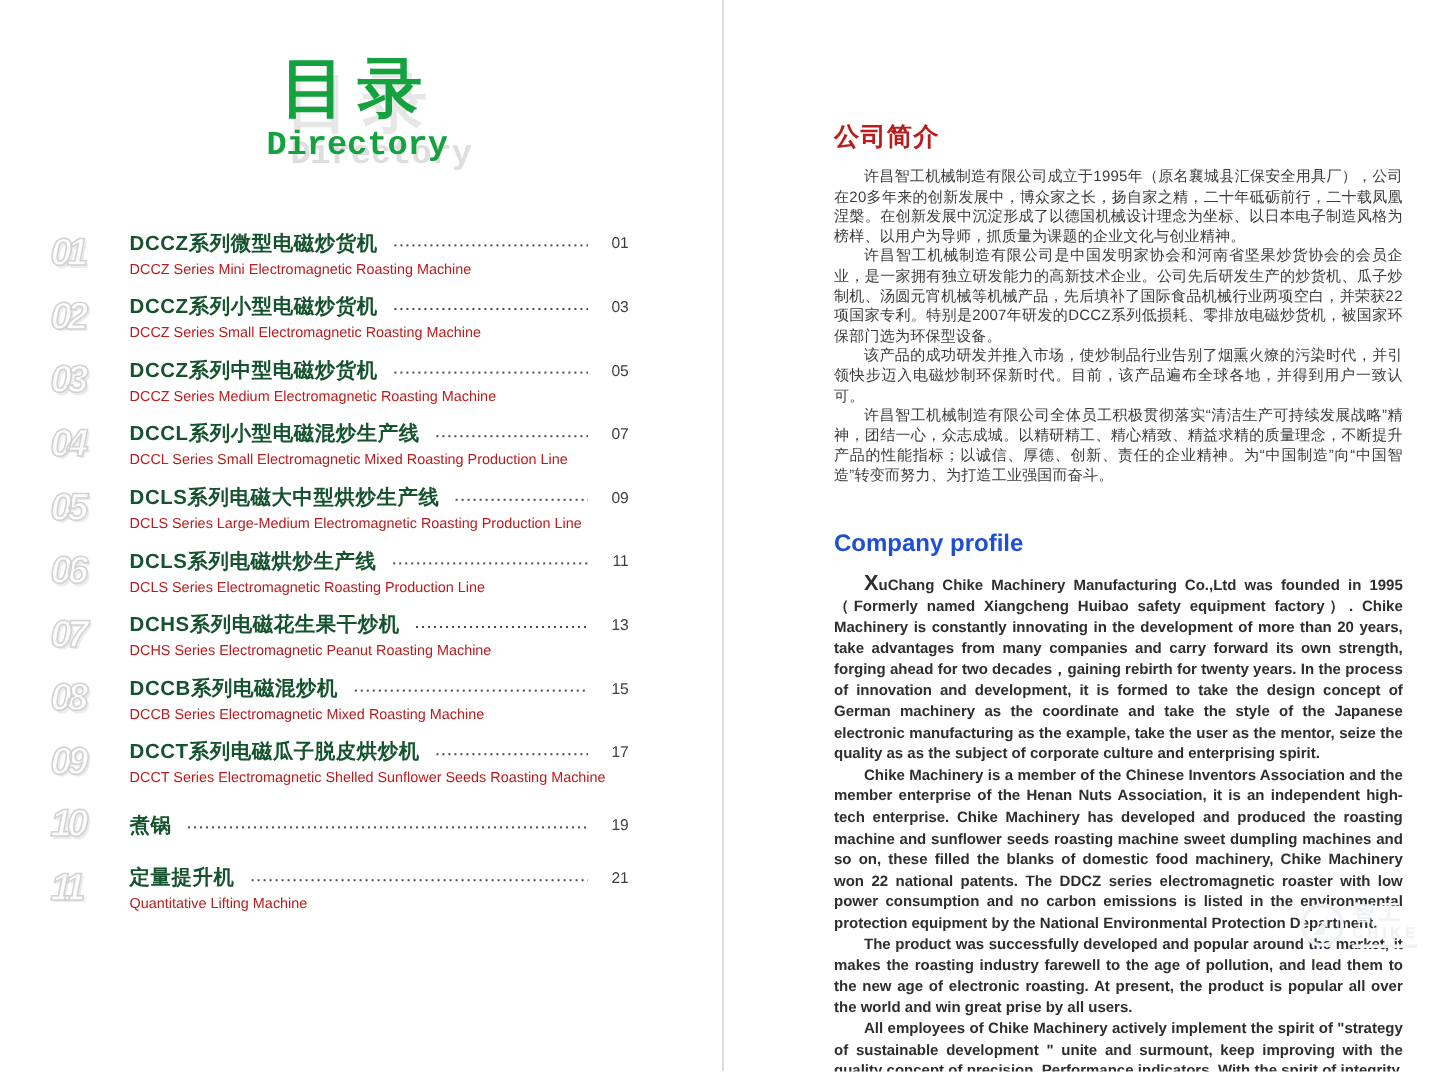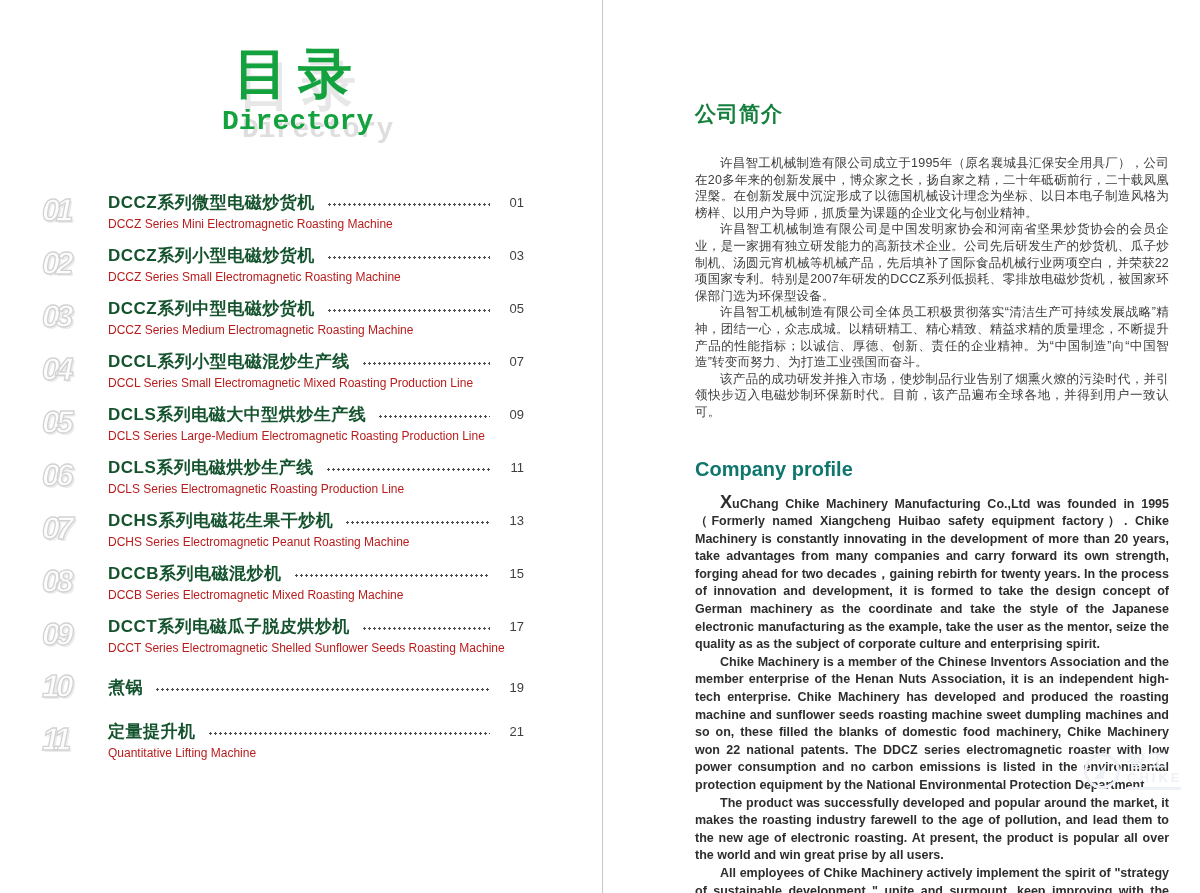--- a/index.html
+++ b/index.html
@@ -68,32 +68,32 @@
     background-repeat: repeat-x;
     background-position: 0 center;
     min-width: 24px;
   }
   .toc-page { font-size: 13px; color: #3f3f3f; width: 24px; text-align: right; flex: 0 0 24px; }
   .toc-sub { font-size: 12px; color: #b91c1c; margin-top: 3px; white-space: nowrap; }
 
   
   .right-content { position: absolute; left: 695px; top: 0; width: 474px; }
   .cn-heading {
-    margin: 100px 0 27px 0;
-    font-size: 21px; font-weight: bold; color: #15803d;
+    margin: 100px 0 11px 0;
+    font-size: 21px; font-weight: bold; color: #b91c1c;
     letter-spacing: 1px;
   }
   .cn-para {
     margin: 0; font-size: 12.5px; line-height: 16.6px;
     color: #3c3c3c; text-align: justify; text-indent: 2em;
     letter-spacing: 0.2px;
   }
   .en-heading {
     margin: 37px 0 13px 0;
-    font-size: 20px; font-weight: bold; color: #0f766e;
+    font-size: 20px; font-weight: bold; color: #1d4ed8;
   }
   .en-para {
     margin: 0; font-size: 12.5px; line-height: 17.6px;
     color: #2e2e2e; font-weight: bold; text-align: justify; text-indent: 2em;
   }
   .en-para.first::first-letter { font-size: 1.45em; }
 
   
   .watermark {
     position: absolute; left: 1084px; top: 752px;
@@ -269,22 +269,22 @@
       </div>
     </div>
 
   </div>
 </div>
 
 <div class="right-content">
   <h2 class="cn-heading">公司简介</h2>
   <p class="cn-para">许昌智工机械制造有限公司成立于1995年（原名襄城县汇保安全用具厂），公司在20多年来的创新发展中，博众家之长，扬自家之精，二十年砥砺前行，二十载凤凰涅槃。在创新发展中沉淀形成了以德国机械设计理念为坐标、以日本电子制造风格为榜样、以用户为导师，抓质量为课题的企业文化与创业精神。</p>
   <p class="cn-para">许昌智工机械制造有限公司是中国发明家协会和河南省坚果炒货协会的会员企业，是一家拥有独立研发能力的高新技术企业。公司先后研发生产的炒货机、瓜子炒制机、汤圆元宵机械等机械产品，先后填补了国际食品机械行业两项空白，并荣获22项国家专利。特别是2007年研发的DCCZ系列低损耗、零排放电磁炒货机，被国家环保部门选为环保型设备。</p>
+  <p class="cn-para">该产品的成功研发并推入市场，使炒制品行业告别了烟熏火燎的污染时代，并引领快步迈入电磁炒制环保新时代。目前，该产品遍布全球各地，并得到用户一致认可。</p>
   <p class="cn-para">许昌智工机械制造有限公司全体员工积极贯彻落实“清洁生产可持续发展战略”精神，团结一心，众志成城。以精研精工、精心精致、精益求精的质量理念，不断提升产品的性能指标；以诚信、厚德、创新、责任的企业精神。为“中国制造”向“中国智造”转变而努力、为打造工业强国而奋斗。</p>
-  <p class="cn-para">该产品的成功研发并推入市场，使炒制品行业告别了烟熏火燎的污染时代，并引领快步迈入电磁炒制环保新时代。目前，该产品遍布全球各地，并得到用户一致认可。</p>
 
   <h2 class="en-heading">Company profile</h2>
   <p class="en-para first">XuChang Chike Machinery Manufacturing Co.,Ltd was founded in 1995（Formerly named Xiangcheng Huibao safety equipment factory）. Chike Machinery is constantly innovating in the development of more than 20 years, take advantages from many companies and carry forward its own strength, forging ahead for two decades，gaining rebirth for twenty years. In the process of innovation and development, it is formed to take the design concept of German machinery as the coordinate and take the style of the Japanese electronic manufacturing as the example, take the user as the mentor, seize the quality as as the subject of corporate culture and enterprising spirit.</p>
   <p class="en-para">Chike Machinery is a member of the Chinese Inventors Association and the member enterprise of the Henan Nuts Association, it is an independent high-tech enterprise. Chike Machinery has developed and produced the roasting machine and sunflower seeds roasting machine sweet dumpling machines and so on, these filled the blanks of domestic food machinery, Chike Machinery won 22 national patents. The DDCZ series electromagnetic roaster with low power consumption and no carbon emissions is listed in the environmental protection equipment by the National Environmental Protection Department.</p>
   <p class="en-para">The product was successfully developed and popular around the market, it makes the roasting industry farewell to the age of pollution, and lead them to the new age of electronic roasting. At present, the product is popular all over the world and win great prise by all users.</p>
   <p class="en-para">All employees of Chike Machinery actively implement the spirit of "strategy of sustainable development " unite and surmount, keep improving with the quality concept of precision. Performance indicators. With the spirit of integrity, innovation and responsibility, the company has been transformed from "Made in China" to "Wisdom in China", fight for an industrial power.</p>
 </div>
 
 <div class="watermark">
   <span class="wm-circle"></span>

